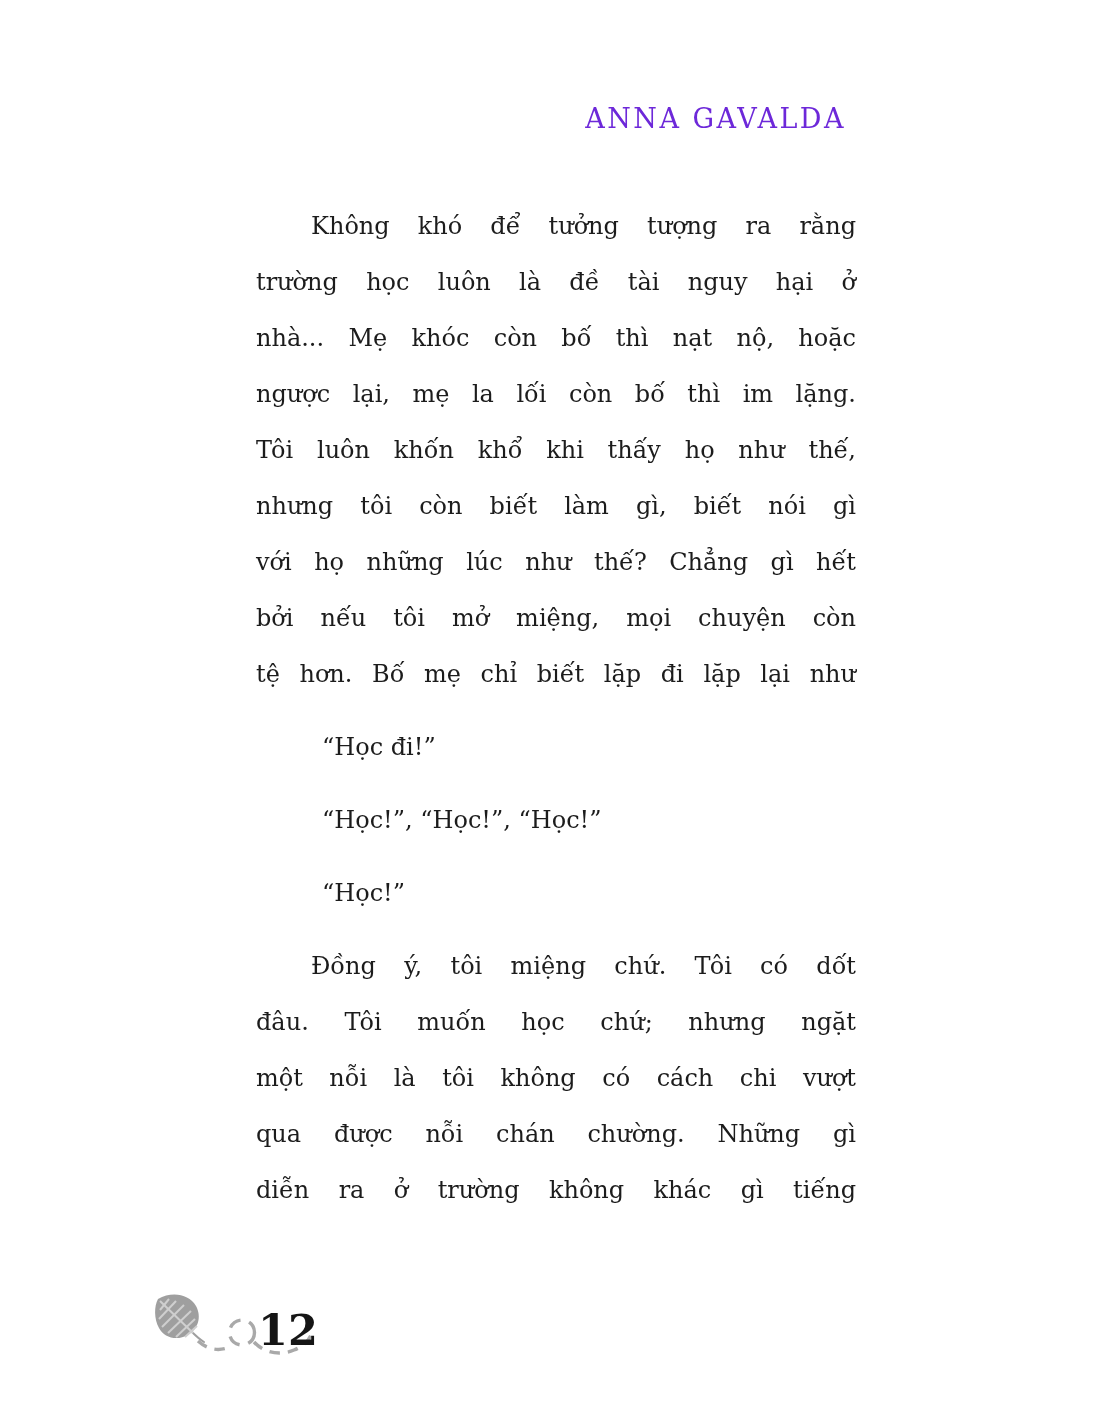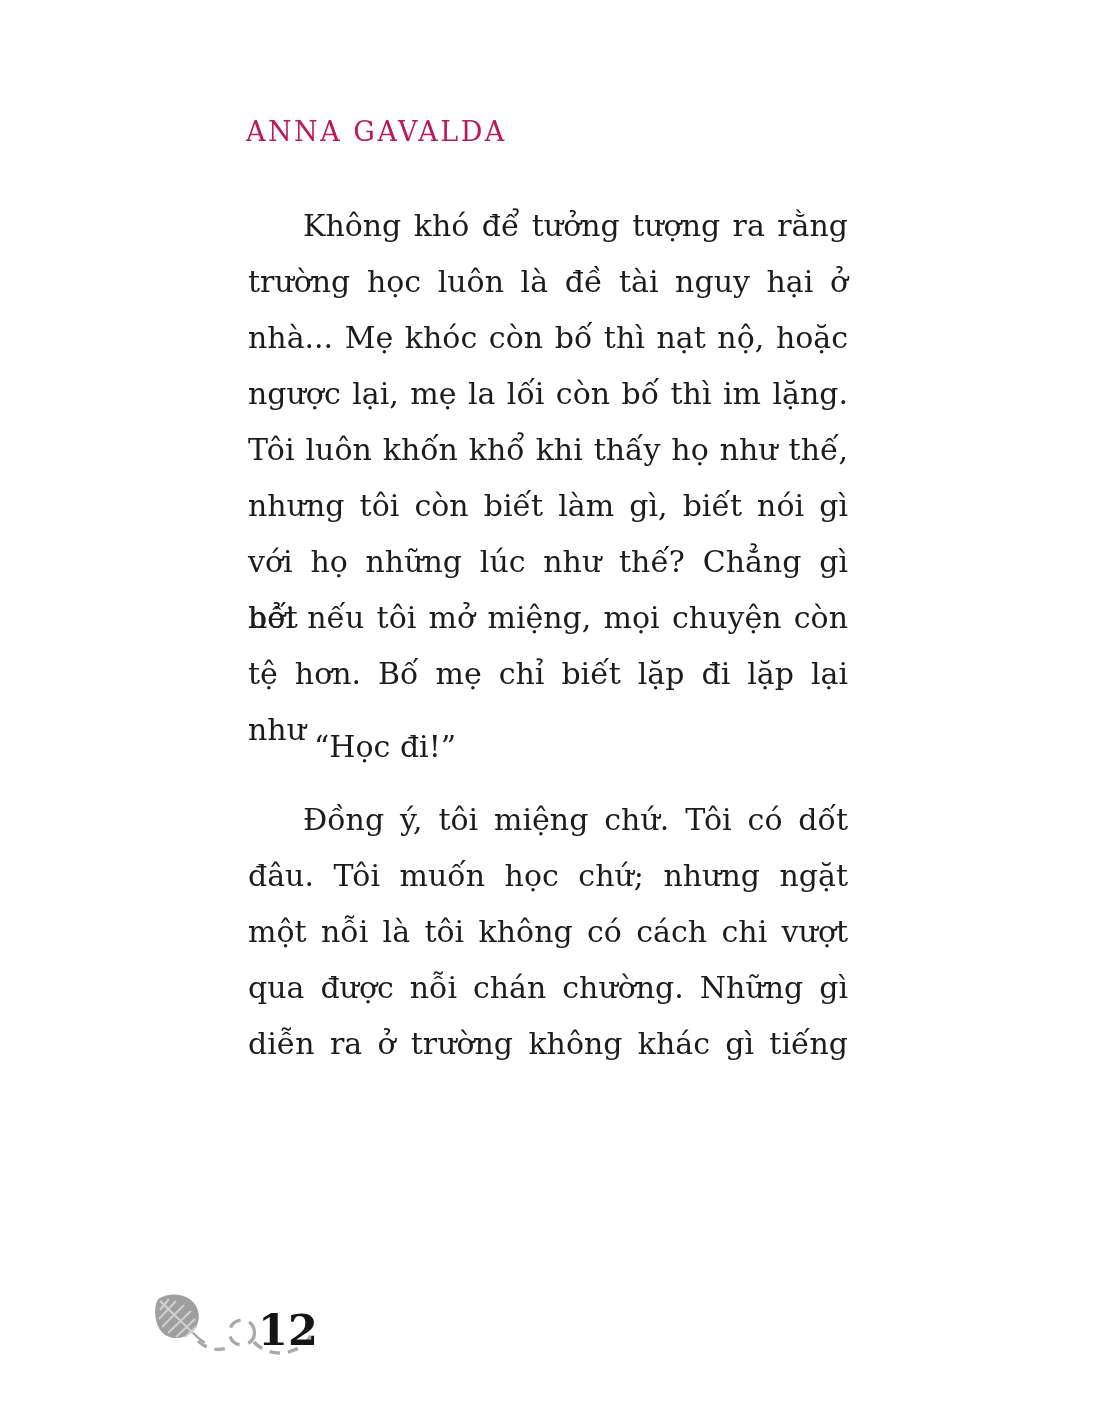--- a/index.html
+++ b/index.html
@@ -6,31 +6,31 @@
   body {
     width: 1101px; height: 1425px;
     background: #ffffff;
     position: relative;
     overflow: hidden;
     font-family: "DejaVu Serif", "Liberation Serif", serif;
     color: #1c1c1c;
   }
   .running-head {
     position: absolute;
-    top: 116px; left: 246px; width: 600px;
-    text-align: left;
+    top: 103px; left: 246px; width: 600px;
+    text-align: right;
     font-size: 27px;
     letter-spacing: 2.5px;
-    color: #be185d;
+    color: #6d28d9;
     white-space: nowrap;
   }
   .text-column {
     position: absolute;
-    top: 198px; left: 248px; width: 600px;
-    font-size: 30px;
+    top: 198px; left: 256px; width: 600px;
+    font-size: 24px;
   }
   .block + .block { margin-top: 17px; }
   .line { height: 56px; line-height: 56px; }
   .line.just { text-align: justify; text-align-last: justify; }
   .line.indent { text-indent: 55px; }
   .quote .line { padding-left: 66px; }
   .footer-art {
     position: absolute;
     left: 142px; top: 1288px;
     width: 180px; height: 70px;
@@ -56,20 +56,26 @@
       <div class="line just">ngược lại, mẹ la lối còn bố thì im lặng.</div>
       <div class="line just">Tôi luôn khốn khổ khi thấy họ như thế,</div>
       <div class="line just">nhưng tôi còn biết làm gì, biết nói gì</div>
       <div class="line just">với họ những lúc như thế? Chẳng gì hết</div>
       <div class="line just">bởi nếu tôi mở miệng, mọi chuyện còn</div>
       <div class="line just">tệ hơn. Bố mẹ chỉ biết lặp đi lặp lại như</div>
     </div>
     <div class="block quote">
       <div class="line">“Học đi!”</div>
     </div>
+    <div class="block quote">
+      <div class="line">“Học!”, “Học!”, “Học!”</div>
+    </div>
+    <div class="block quote">
+      <div class="line">“Học!”</div>
+    </div>
     <div class="block para">
       <div class="line just indent">Đồng ý, tôi miệng chứ. Tôi có dốt</div>
       <div class="line just">đâu. Tôi muốn học chứ; nhưng ngặt</div>
       <div class="line just">một nỗi là tôi không có cách chi vượt</div>
       <div class="line just">qua được nỗi chán chường. Những gì</div>
       <div class="line just">diễn ra ở trường không khác gì tiếng</div>
     </div>
   </div>
 
 <svg class="footer-art" viewBox="0 0 180 70" xmlns="http://www.w3.org/2000/svg">

